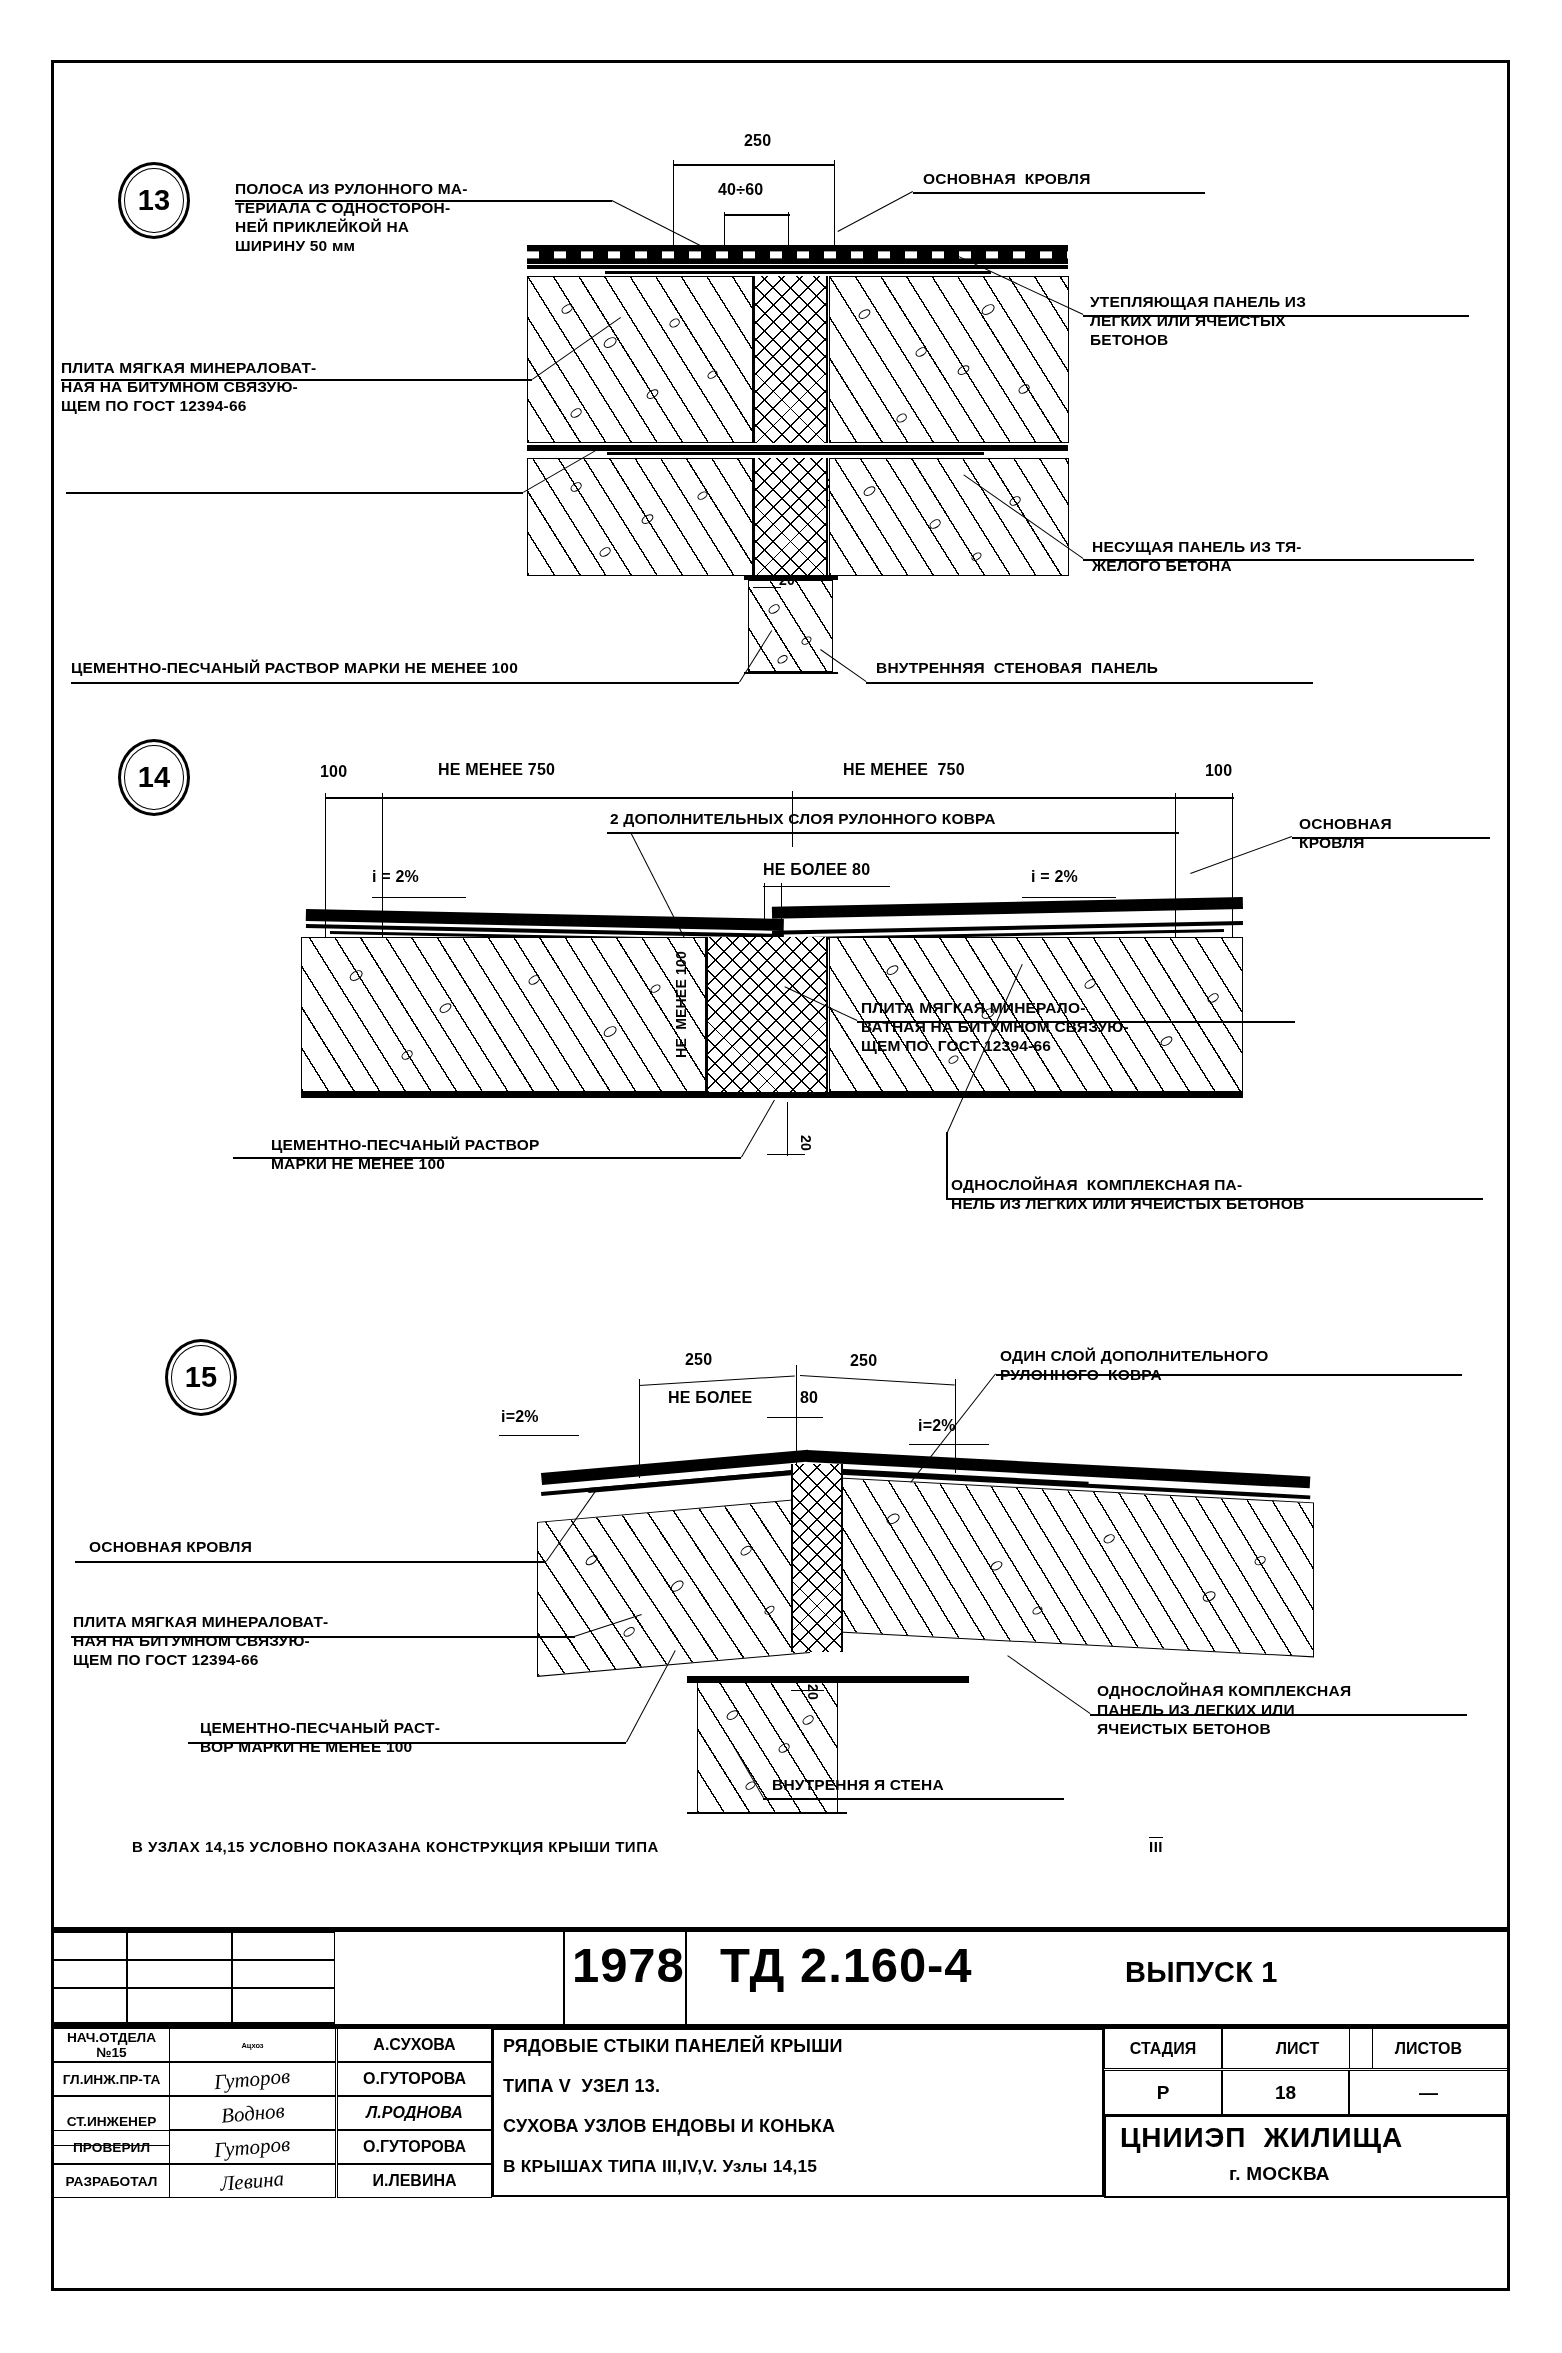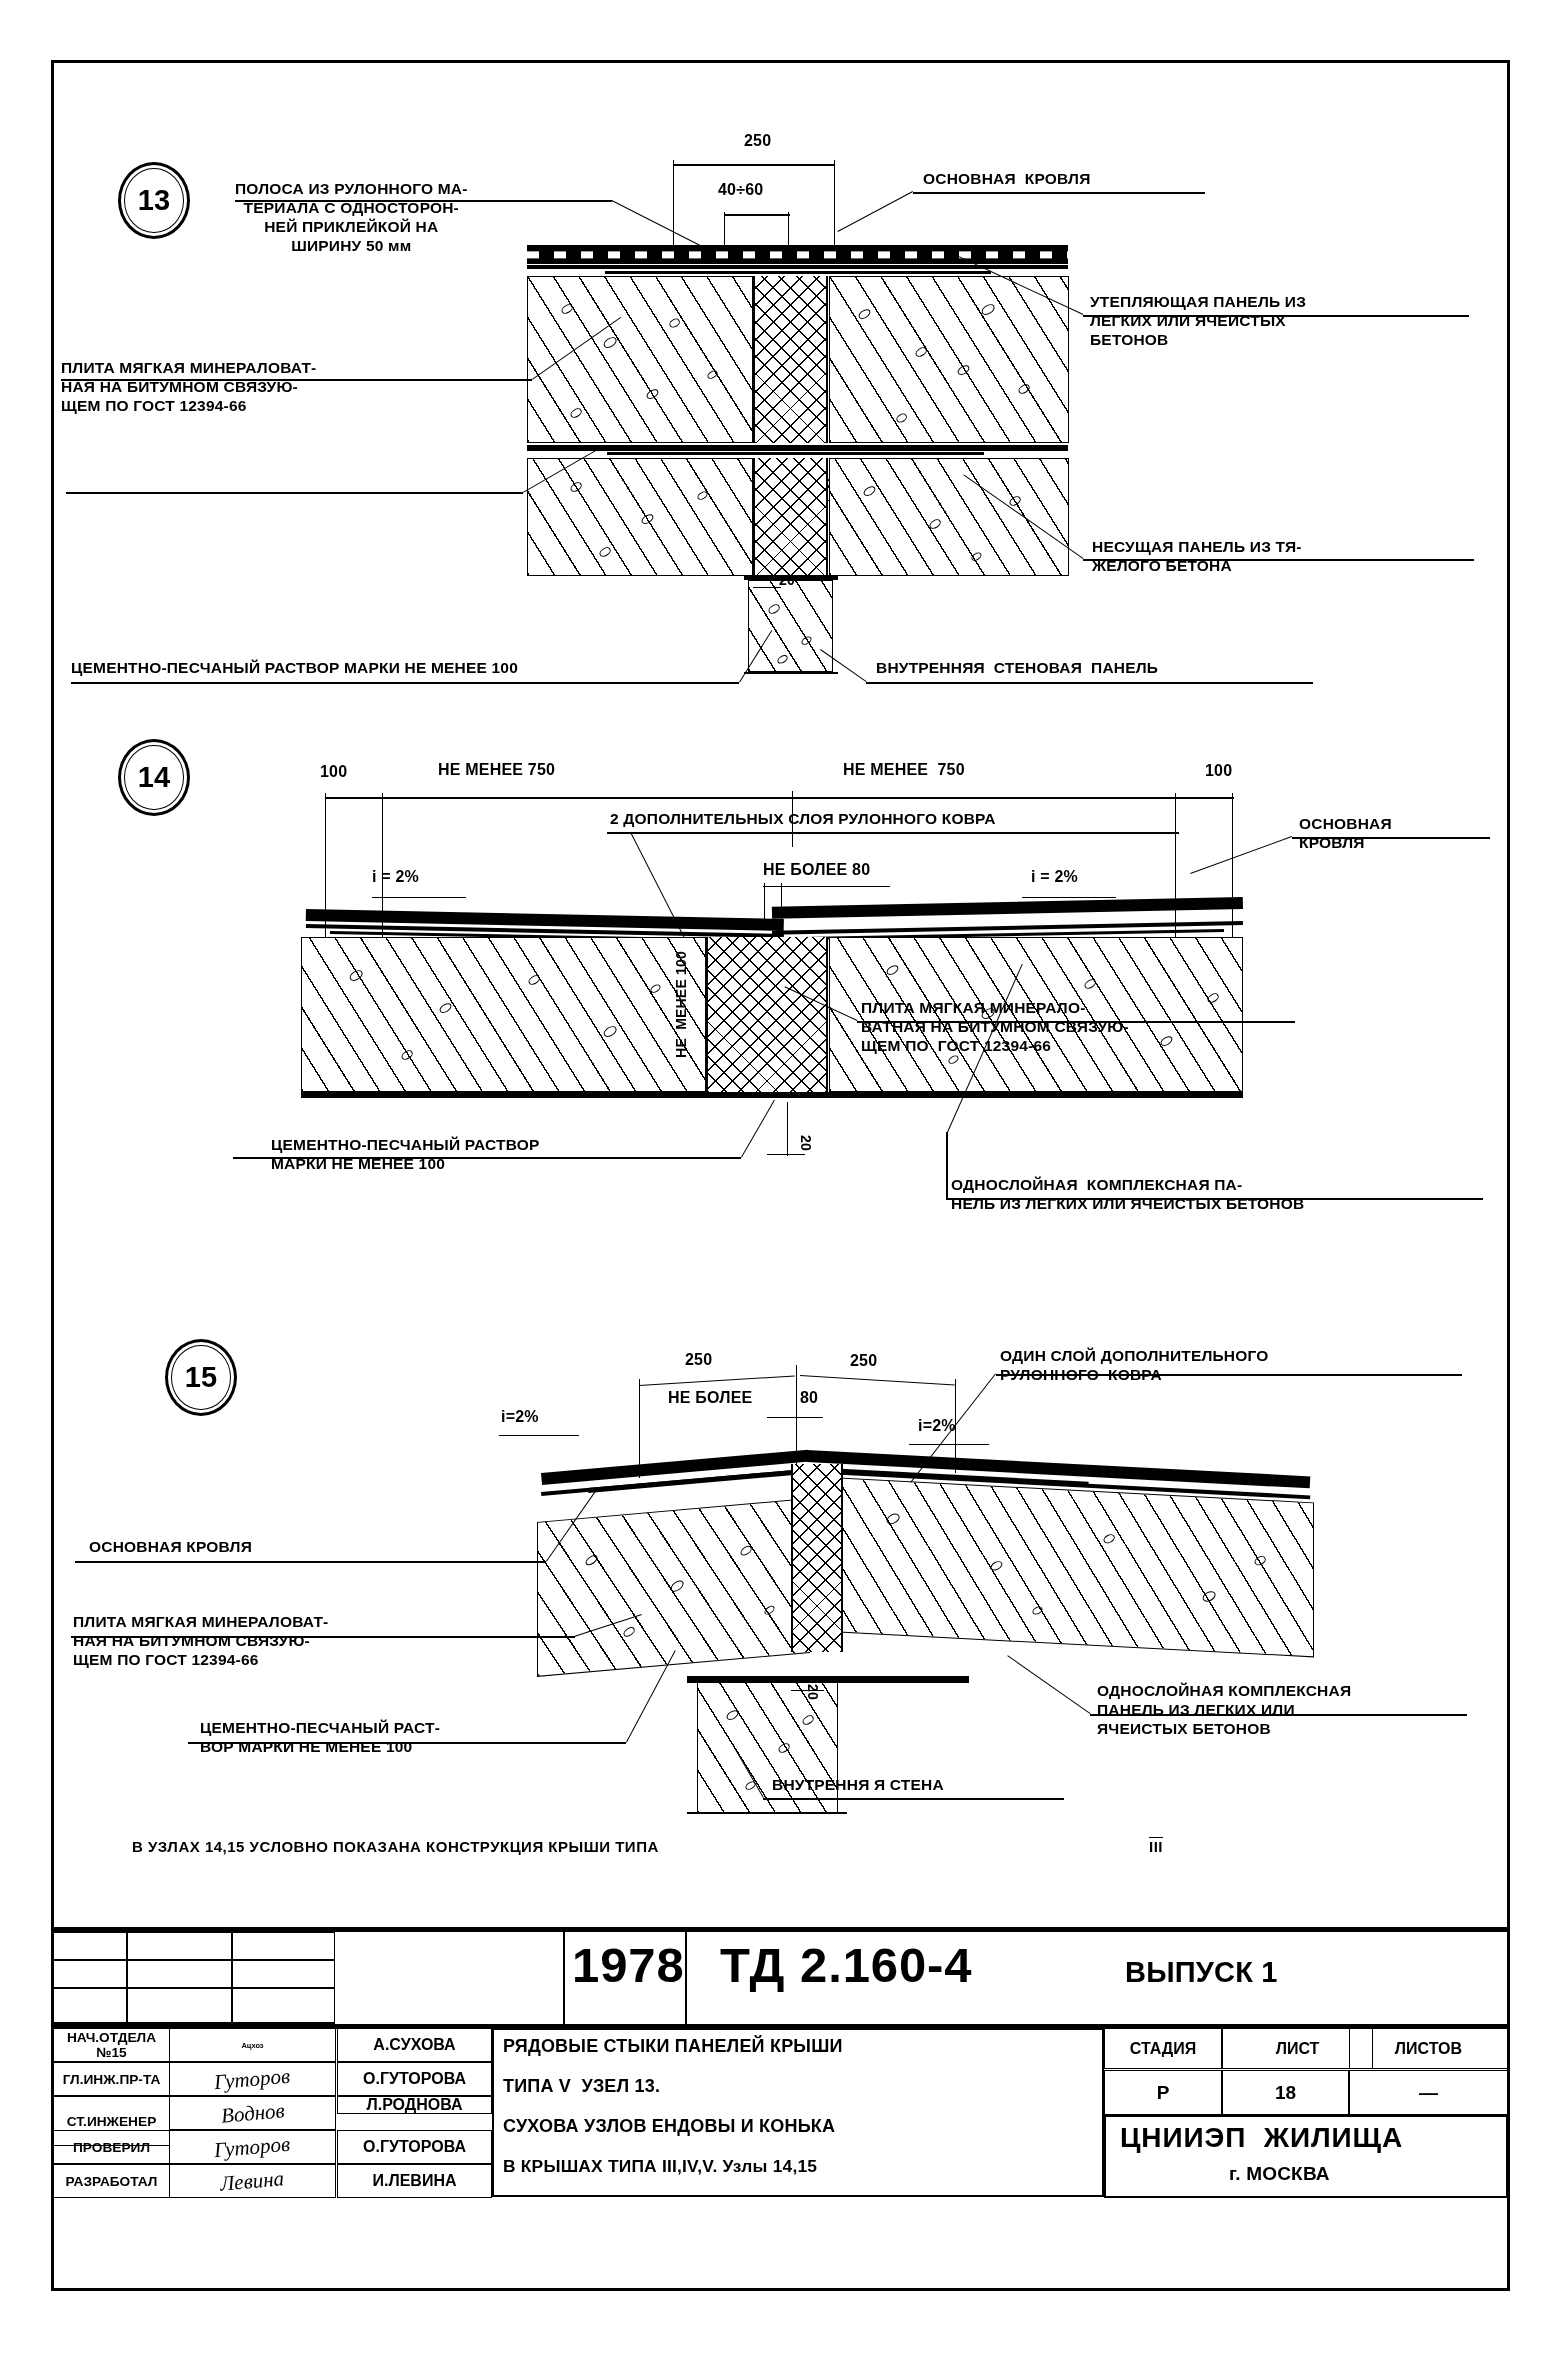--- a/index.html
+++ b/index.html
@@ -57,21 +57,21 @@
 <body>
 
 <div id="sheet">
 
   <div class="frame-outer"></div>
 
   <div class="bub" style="left:118px;top:162px;width:66px;height:71px;">
     <span>13</span>
   </div>
 
-  <div class="t lbl" style="left:235px;top:179px;text-align:center;">ПОЛОСА ИЗ РУЛОННОГО МА-
+  <div class="t lbl" style="left:235px;top:179px;">ПОЛОСА ИЗ РУЛОННОГО МА-
 ТЕРИАЛА С ОДНОСТОРОН-
 НЕЙ ПРИКЛЕЙКОЙ НА
 ШИРИНУ 50 мм</div>
   <div class="hl" style="left:235px;top:200px;width:377px;"></div>
   <div class="diag" style="left:612px;top:200px;width:113px;transform:rotate(27deg);"></div>
 
   <div class="t dim" style="left:744px;top:132px;">250</div>
   <div class="hl" style="left:673px;top:164px;width:162px;"></div>
   <div class="vl vthin" style="left:673px;top:160px;height:85px;"></div>
   <div class="vl vthin" style="left:834px;top:160px;height:85px;"></div>
@@ -387,21 +387,21 @@
   <div class="tb-cell" style="left:53px;top:2062px;width:117px;height:34px;font-size:13.7px;">ГЛ.ИНЖ.ПР-ТА</div>
   <div class="tb-cell" style="left:169px;top:2062px;width:167px;height:34px;">
       <span class="sig">Гуторов</span>
     </div>
   <div class="tb-cell" style="left:337px;top:2062px;width:155px;height:34px;font-size:16px;">О.ГУТОРОВА</div>
 
   <div class="tb-cell" style="left:53px;top:2096px;width:117px;height:50px;font-size:13.7px;">СТ.ИНЖЕНЕР</div>
   <div class="tb-cell" style="left:169px;top:2096px;width:167px;height:34px;">
       <span class="sig">Воднов</span>
     </div>
-  <div class="tb-cell" style="left:337px;top:2096px;width:155px;height:18px;font-size:16px;">Л.РОДНОВА</div>
+  <div class="tb-cell" style="left:337px;top:2096px;width:155px;height:34px;font-size:16px;font-style:italic;">Л.РОДНОВА</div>
 
   <div class="tb-cell" style="left:53px;top:2130px;width:117px;height:34px;font-size:13.7px;">ПРОВЕРИЛ</div>
   <div class="tb-cell" style="left:169px;top:2130px;width:167px;height:34px;">
       <span class="sig">Гуторов</span>
     </div>
   <div class="tb-cell" style="left:337px;top:2130px;width:155px;height:34px;font-size:16px;">О.ГУТОРОВА</div>
 
   <div class="tb-cell" style="left:53px;top:2164px;width:117px;height:34px;font-size:13.7px;">РАЗРАБОТАЛ</div>
   <div class="tb-cell" style="left:169px;top:2164px;width:167px;height:34px;">
       <span class="sig">Левина</span>

